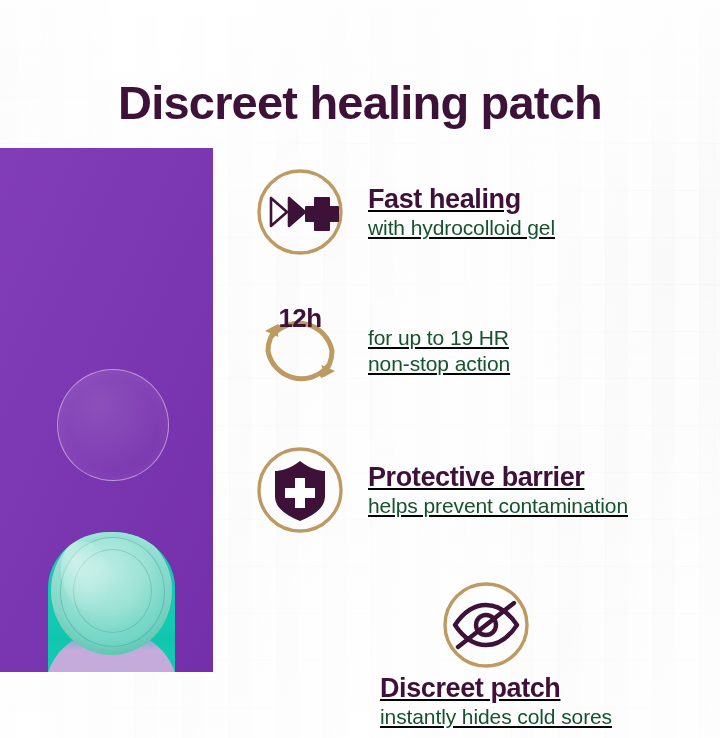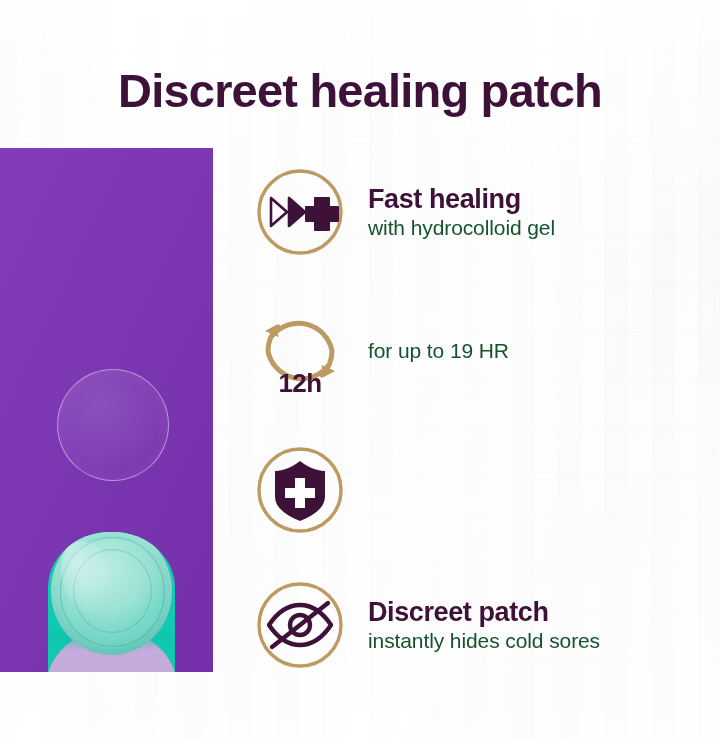--- a/index.html
+++ b/index.html
@@ -54,21 +54,21 @@
   #tile-vignette {
     position: absolute;
     inset: 0;
     background: radial-gradient(ellipse 120% 85% at 50% 40%, rgba(255,255,255,0.55) 0%, rgba(255,255,255,0.0) 75%);
   }
 
   
   #page-title {
     position: absolute;
     left: 0; right: 0;
-    top: 35px;
+    top: 47px;
     text-align: center;
     color: #3E1238;
     font-size: 47px;
     font-weight: bold;
     letter-spacing: -0.8px;
     line-height: 1.08;
     white-space: nowrap;
   }
 
   
@@ -173,29 +173,30 @@
     background: radial-gradient(ellipse at 35% 25%, rgba(255,255,255,0.45) 0%, rgba(255,255,255,0.0) 70%);
     transform: rotate(-18deg);
   }
 
   
   #feature-list {
     position: absolute;
     left: 252px;
     top: 164px;
     width: 468px;
+    text-decoration: underline;
   }
   .feature-row {
     position: relative;
     display: flex;
     align-items: center;
     height: 96px;
     margin-bottom: 39px;
   }
-  .feature-row:last-child { margin-bottom: 0; }
+  .feature-row:last-child { margin-bottom: 0; flex-direction: column; }
 
   .feature-icon {
     flex: 0 0 auto;
     width: 96px;
     height: 96px;
     position: relative;
   }
   .feature-text {
     flex: 1 1 auto;
     padding-left: 20px;
@@ -265,36 +266,41 @@
     </div>
 
     <div class="feature-row tall">
       <div class="feature-icon">
         <svg width="96" height="96" viewBox="0 0 96 96" aria-hidden="true">
           <path d="M20.5 32.5 A 34 34 0 0 1 80 48 A 34 34 0 0 1 70 72" fill="none" stroke="#BD9A62" stroke-width="5" stroke-linecap="round"></path>
           <path d="M75.5 63.5 A 34 34 0 0 1 16 48 A 34 34 0 0 1 26 24" fill="none" stroke="#BD9A62" stroke-width="5" stroke-linecap="round"></path>
           <path d="M13 28 L24 22 L26.5 34 Z" fill="#BD9A62"></path>
           <path d="M83 68 L72 74 L69.5 62 Z" fill="#BD9A62"></path>
         </svg>
-        <div style="position:absolute;left:0;top:0;width:96px;height:96px;display:flex;align-items:flex-end;justify-content:center;">
+        <div style="position:absolute;left:0;top:0;width:96px;height:96px;display:flex;align-items:flex-start;justify-content:center;">
           <span style="font-size:26px;font-weight:bold;color:#3E1238;letter-spacing:-0.6px;">12h</span>
         </div>
       </div>
       <div class="feature-text">
         <div class="feature-sub">for up to 19 HR</div>
+        <div class="feature-sub">non-stop action</div>
       </div>
     </div>
 
     <div class="feature-row">
       <div class="feature-icon">
         <svg width="96" height="96" viewBox="0 0 96 96" aria-hidden="true">
           <circle cx="48" cy="48" r="41" fill="none" stroke="#BD9A62" stroke-width="3.4"></circle>
           <path d="M48 19 C 58 27, 68 29, 73 29 L73 54 C73 67, 60 74, 48 79 C36 74, 23 67, 23 54 L23 29 C28 29, 38 27, 48 19 Z" fill="#3E1238"></path>
           <path d="M43 36 H53 V46 H63 V56 H53 V66 H43 V56 H33 V46 H43 Z" fill="#ffffff"></path>
         </svg>
+      </div>
+      <div class="feature-text">
+        <div class="feature-heading">Protective barrier</div>
+        <div class="feature-sub">helps prevent contamination</div>
       </div>
     </div>
 
     <div class="feature-row">
       <div class="feature-icon">
         <svg width="96" height="96" viewBox="0 0 96 96" aria-hidden="true">
           <circle cx="48" cy="48" r="41" fill="none" stroke="#BD9A62" stroke-width="3.4"></circle>
           <path d="M17 48 C27 33, 38 28, 48 28 C58 28, 69 33, 79 48 C69 63, 58 68, 48 68 C38 68, 27 63, 17 48 Z" fill="none" stroke="#3E1238" stroke-width="4.4" stroke-linejoin="round"></path>
           <ellipse cx="48" cy="48" rx="10" ry="10" fill="none" stroke="#3E1238" stroke-width="4.4"></ellipse>
           <line x1="20" y1="70" x2="76" y2="26" stroke="#3E1238" stroke-width="4.4" stroke-linecap="round"></line>

